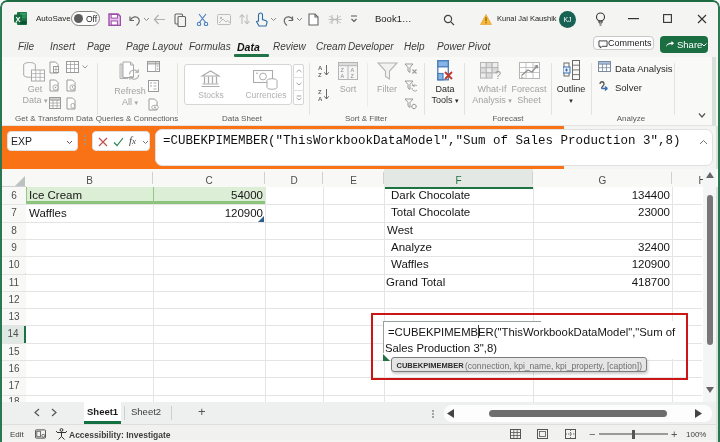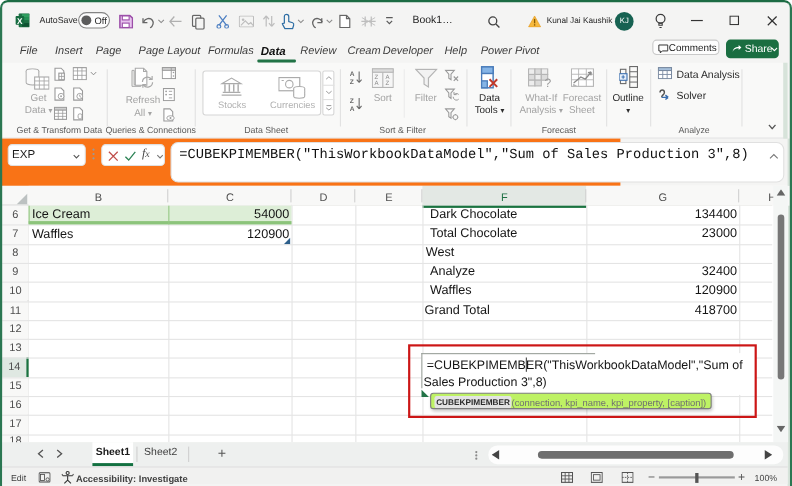--- a/index.html
+++ b/index.html
@@ -507,21 +507,21 @@
     <div class="abs" style="left:383px;top:152px;width:304px;height:38px;background:#fff"></div>
     <div class="abs" style="left:383px;top:152px;width:158px;height:1px;background:#9aa09a"></div>
     <div class="abs" style="left:383px;top:152px;width:1px;height:32px;background:#9aa09a"></div>
     <div class="cell" style="left:388px;top:155px;height:16px;line-height:16px;font-size:11.3px">=CUBEKPIMEMBER("ThisWorkbookDataModel","Sum of</div>
     <div class="cell" style="left:385px;top:171px;height:16px;line-height:16px;font-size:11.3px">Sales Production 3",8)</div>
     <div class="abs" style="left:478px;top:156px;width:1px;height:13px;background:#444"></div>
     <svg class="ico" style="left:383px;top:185px" width="7" height="7" viewBox="0 0 7 7">
         <path d="M0 7 L0 0 L7 7 z" fill="#217346"></path>
       </svg>
 
-    <div class="abs" style="left:391px;top:188px;width:256px;height:15px;background:#bef264;border:1px solid #7d7d7d;border-radius:3px;box-shadow:1px 2px 3px rgba(0,0,0,0.2)">
+    <div class="abs" style="left:391px;top:188px;width:256px;height:15px;background:#e5e5e5;border:1px solid #7d7d7d;border-radius:3px;box-shadow:1px 2px 3px rgba(0,0,0,0.2)">
       <div class="abs" style="left:3px;top:1.5px;height:11px;background:#e3e3e3;border-radius:2px;font-size:7.5px;font-weight:bold;color:#2b2b2b;line-height:11px;padding:0 1.5px;white-space:nowrap">CUBEKPIMEMBER</div>
       <div class="abs" style="left:73px;top:2.5px;font-size:8.55px;color:#707070;white-space:nowrap">(connection, kpi_name, kpi_property, [caption])</div>
     </div>
 
     <div class="abs" style="left:371px;top:144px;width:317px;height:67px;border:2.5px solid #cc1616"></div>
 
     <div class="abs" style="left:703px;top:0;width:13px;height:233px;background:#f4f6f5"></div>
     <svg class="ico" style="left:706px;top:3px" width="8" height="6" viewBox="0 0 8 6">
         <path d="M4 0 L8 6 L0 6 z" fill="#666"></path>
       </svg>

